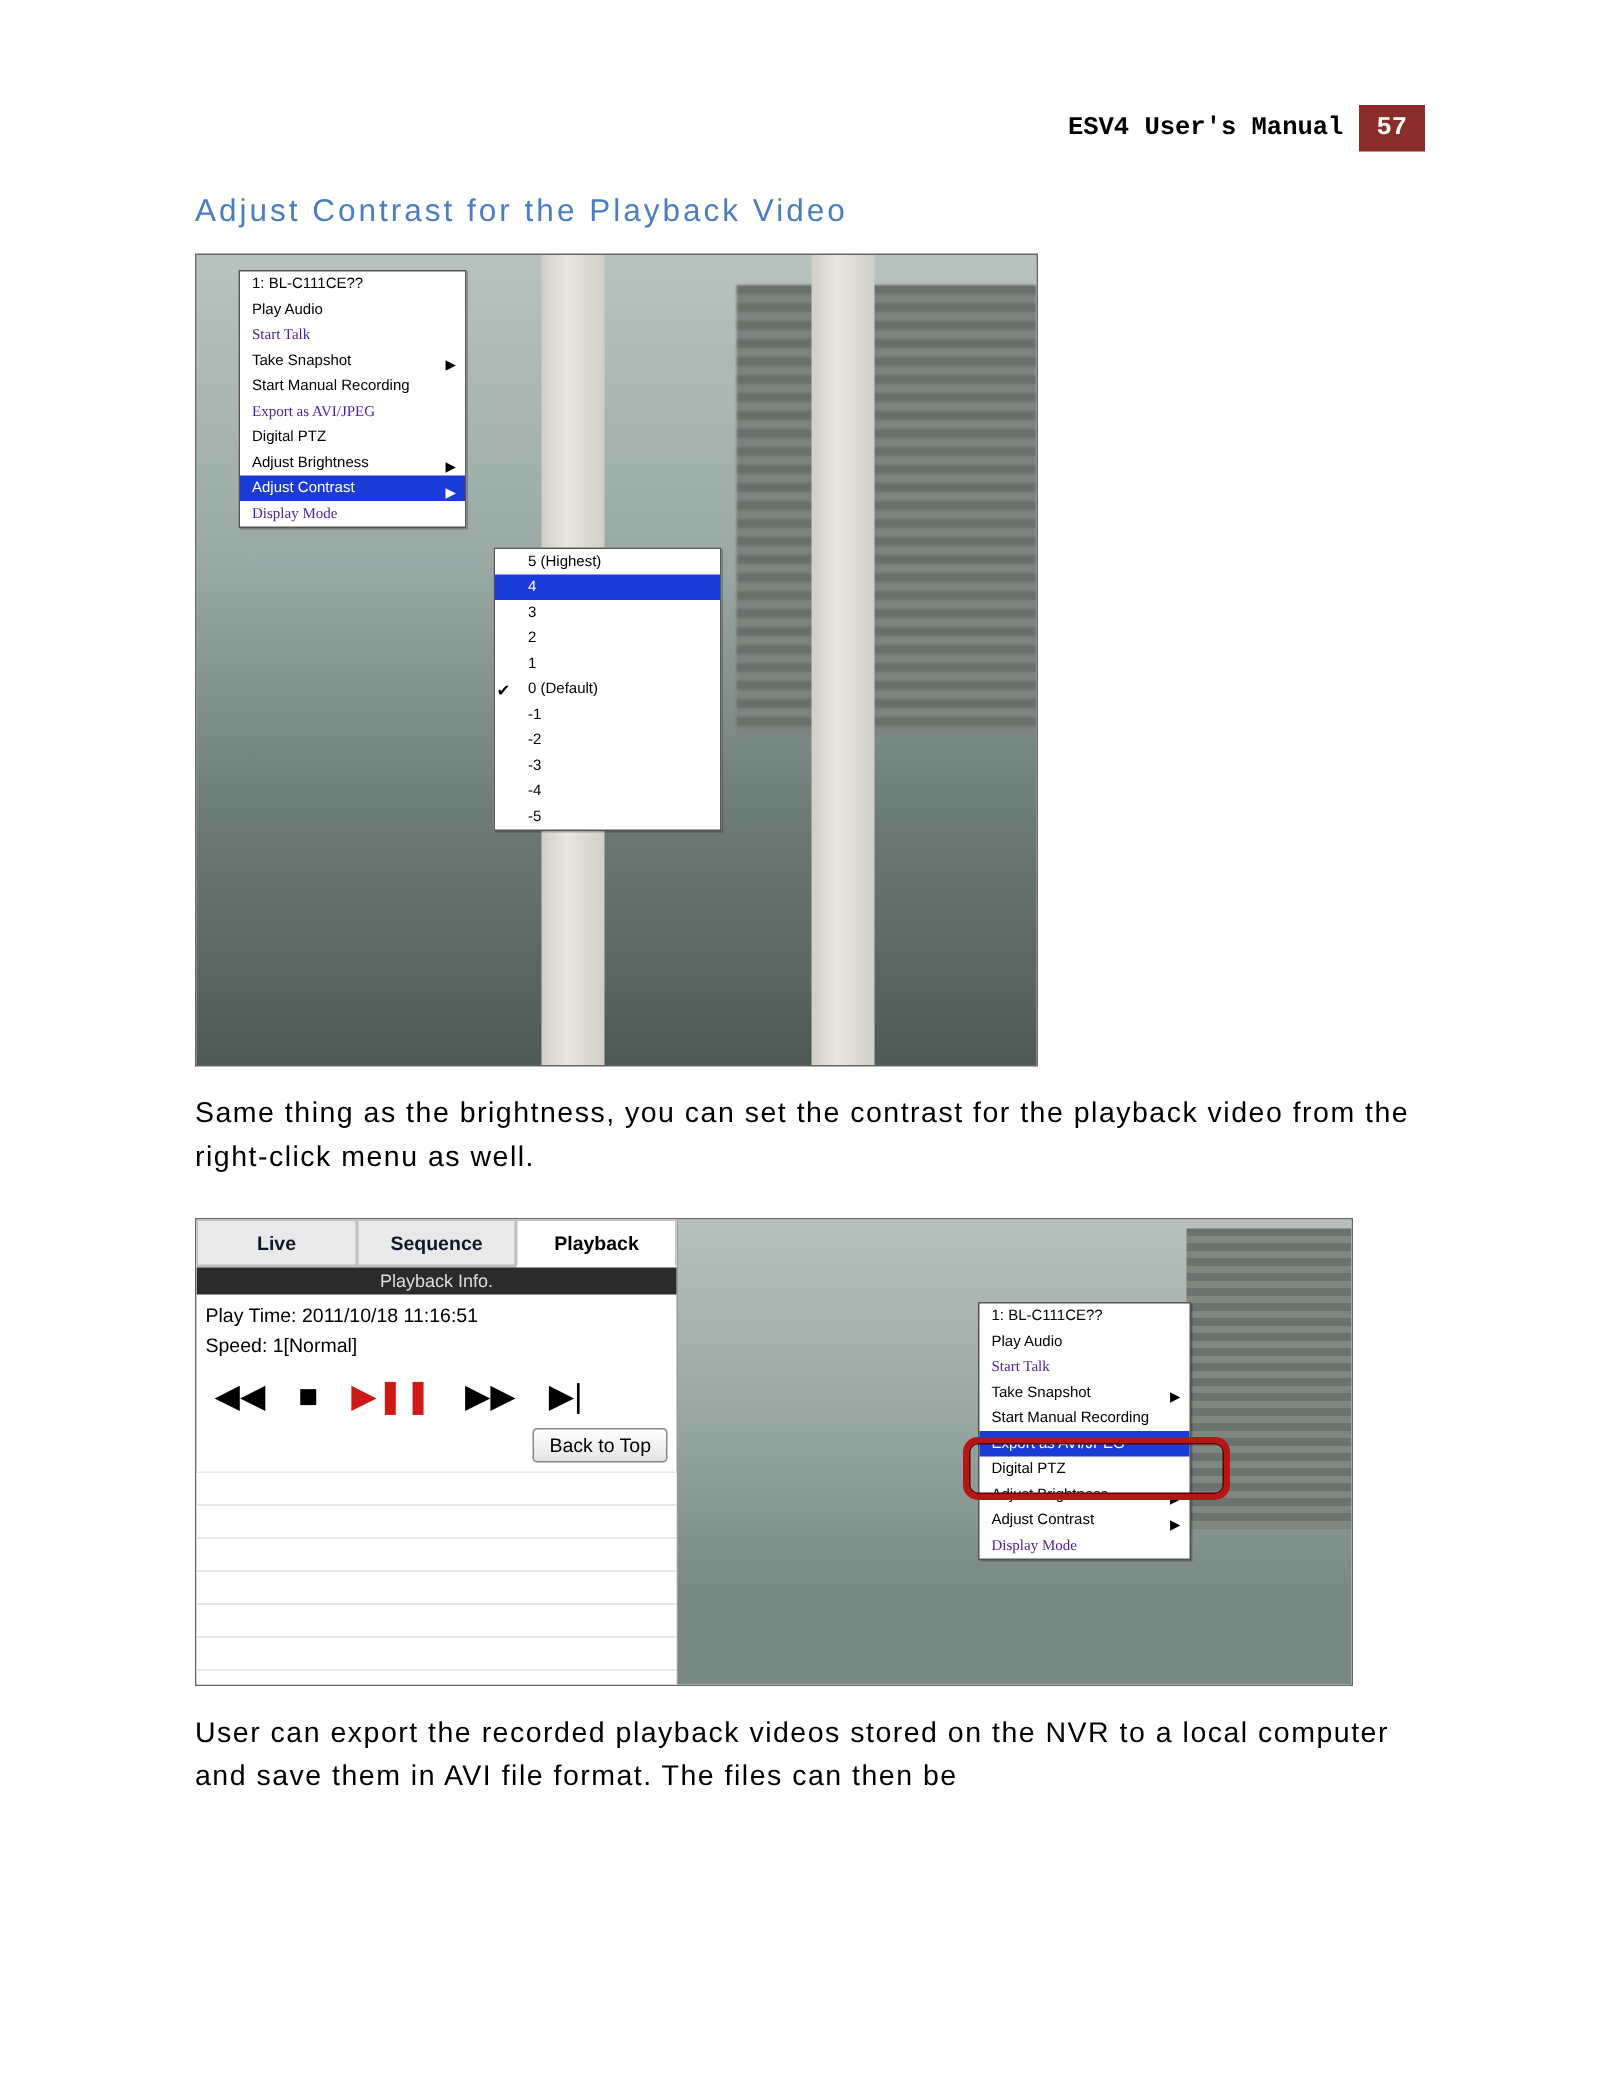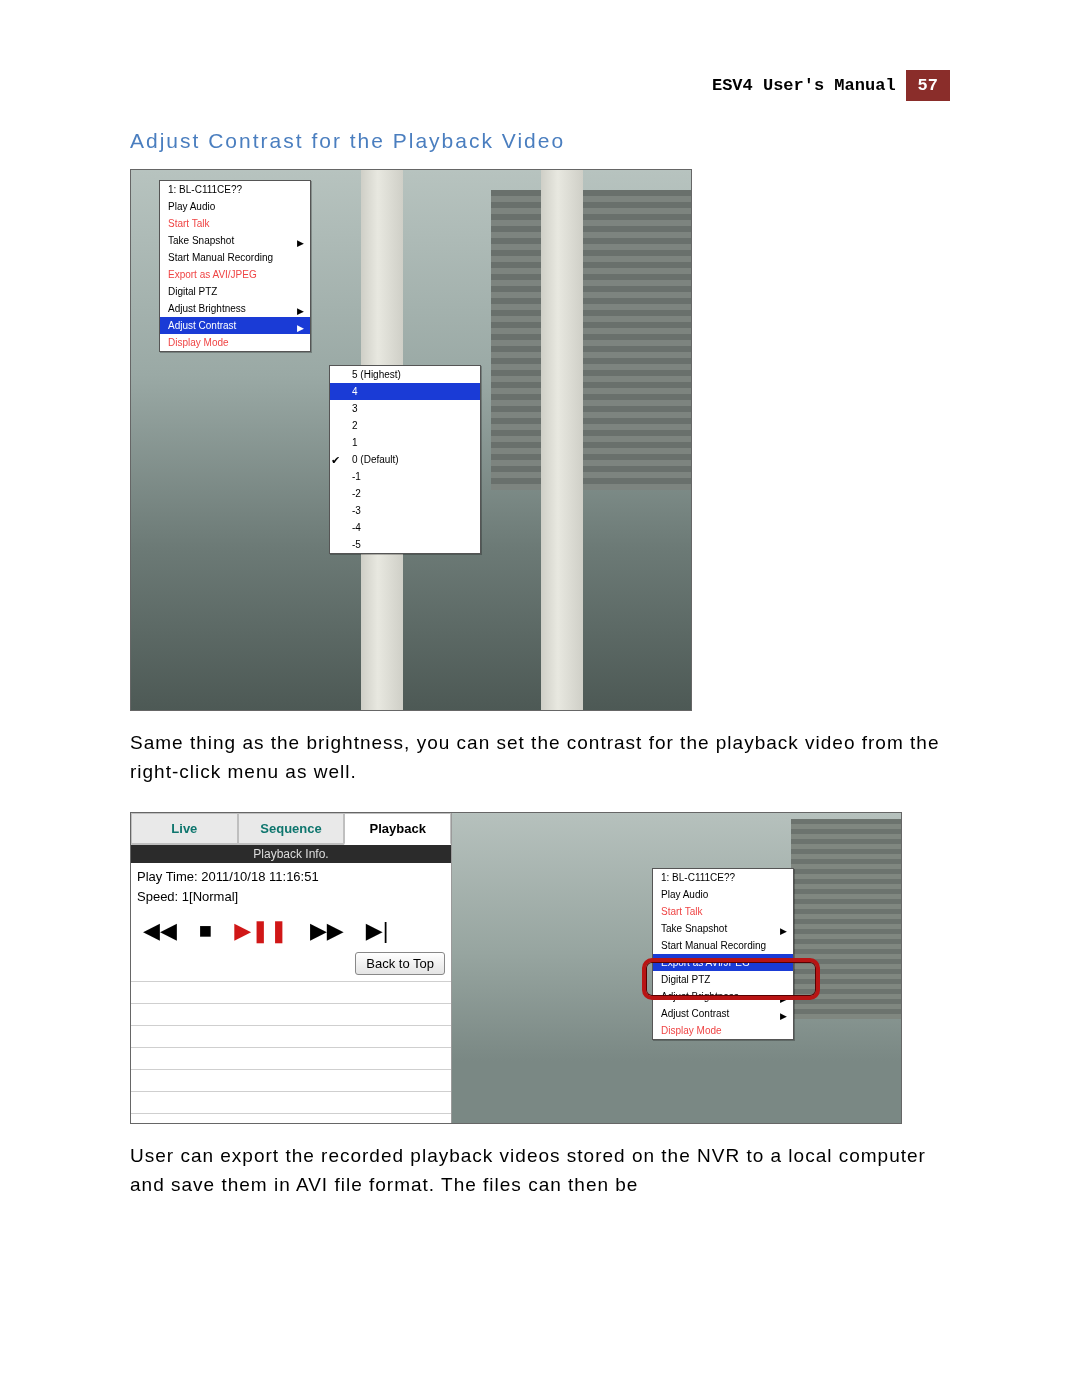--- a/index.html
+++ b/index.html
@@ -10,33 +10,33 @@
   h2.section{color:#4a7ebf;font-weight:normal;letter-spacing:2px;font-size:21px;margin:12px 0 16px 0;}
   .body-text{font-size:19px;letter-spacing:1px;line-height:1.5;margin:18px 0 26px 0;}
   
   .fig1{position:relative;width:560px;height:540px;border:1px solid #666;background:linear-gradient(180deg,#b7c3bf 0%,#9aa9a5 38%,#6c7a76 70%,#4d5955 100%);overflow:hidden;}
   .fig1 .building{position:absolute;right:0;top:20px;width:200px;height:300px;background:repeating-linear-gradient(180deg,#69706c 0 6px,#7d847f 6px 12px);filter:blur(.6px);}
   .fig1 .pole{position:absolute;top:0;width:42px;height:100%;background:linear-gradient(90deg,#cfcfc7,#e8e8e0 40%,#cfcfc7);} 
   .fig1 .pole.p1{left:230px;}
   .fig1 .pole.p2{left:410px;}
   .menu{position:absolute;background:#fff;border:1px solid #555;font-family:Tahoma,Arial,sans-serif;font-size:10px;min-width:150px;box-shadow:1px 1px 0 rgba(0,0,0,.25);} 
   .menu .mi{padding:3px 20px 3px 8px;white-space:nowrap;position:relative;}
-  .menu .mi.disabled{color:#ef4444;}
+  .menu .mi.disabled{color:#4c1d95;font-family:Liberation Serif, serif;}
   .menu .mi.selected{background:#1a3bd6;color:#fff;}
   .menu .mi.arrow::after{content:"▶";font-size:9px;position:absolute;right:6px;top:6px;}
   .menu .mi.check::before{content:"✔";position:absolute;left:-3px;font-size:11px;margin-left:4px;}
   .menu .mi.checkpad{padding-left:18px;}
   .fig1 .menu1{left:28px;top:10px;}
   .fig1 .menu2{left:198px;top:195px;width:120px;}
   .fig1 .menu2 .mi{padding-left:22px;}
   
   .fig2{position:relative;width:770px;height:310px;border:1px solid #666;display:flex;overflow:hidden;}
   .panel{width:320px;background:#fff;border-right:1px solid #9a9a9a;font-family:Tahoma,Arial,sans-serif;font-size:13px;display:flex;flex-direction:column;}
   .tabs{display:flex;}
-  .tab{flex:1;text-align:center;padding:7px 0;border:1px solid #bfbfbf;border-bottom:2px solid #bfbfbf;background:#e9e9e9;color:#0f766e;font-weight:bold;}
+  .tab{flex:1;text-align:center;padding:7px 0;border:1px solid #bfbfbf;border-bottom:2px solid #bfbfbf;background:#e9e9e9;color:#0f172a;font-weight:bold;}
   .tab.active{background:#fff;color:#000;border-bottom:2px solid #fff;}
   .pbinfo-hdr{background:#2b2b2b;color:#ddd;text-align:center;font-size:12px;padding:2px 0;}
   .pbinfo{padding:4px 6px;line-height:1.5;}
   .chan-box{display:inline-block;border:1px solid #777;padding:0 6px;margin-left:4px;background:#fff;}
   .transport{display:flex;gap:22px;justify-content:flex-start;align-items:center;padding:10px 0 8px 12px;font-size:22px;}
   .tbtn{display:inline-flex;align-items:center;line-height:1;}
   .back-row{display:flex;justify-content:flex-end;padding:2px 6px 6px 0;}
   .back-btn{border:1px solid #888;border-radius:3px;background:linear-gradient(#fff,#e4e4e4);padding:3px 10px;font-size:13px;}
   .grid-area{flex:1;background:#fff;background-image:linear-gradient(#cfcfcf 1px,transparent 1px);background-size:100% 22px;}
   .vid{flex:1;position:relative;background:linear-gradient(180deg,#b6c1bd 0%,#97a5a0 45%,#7a8884 80%);}

